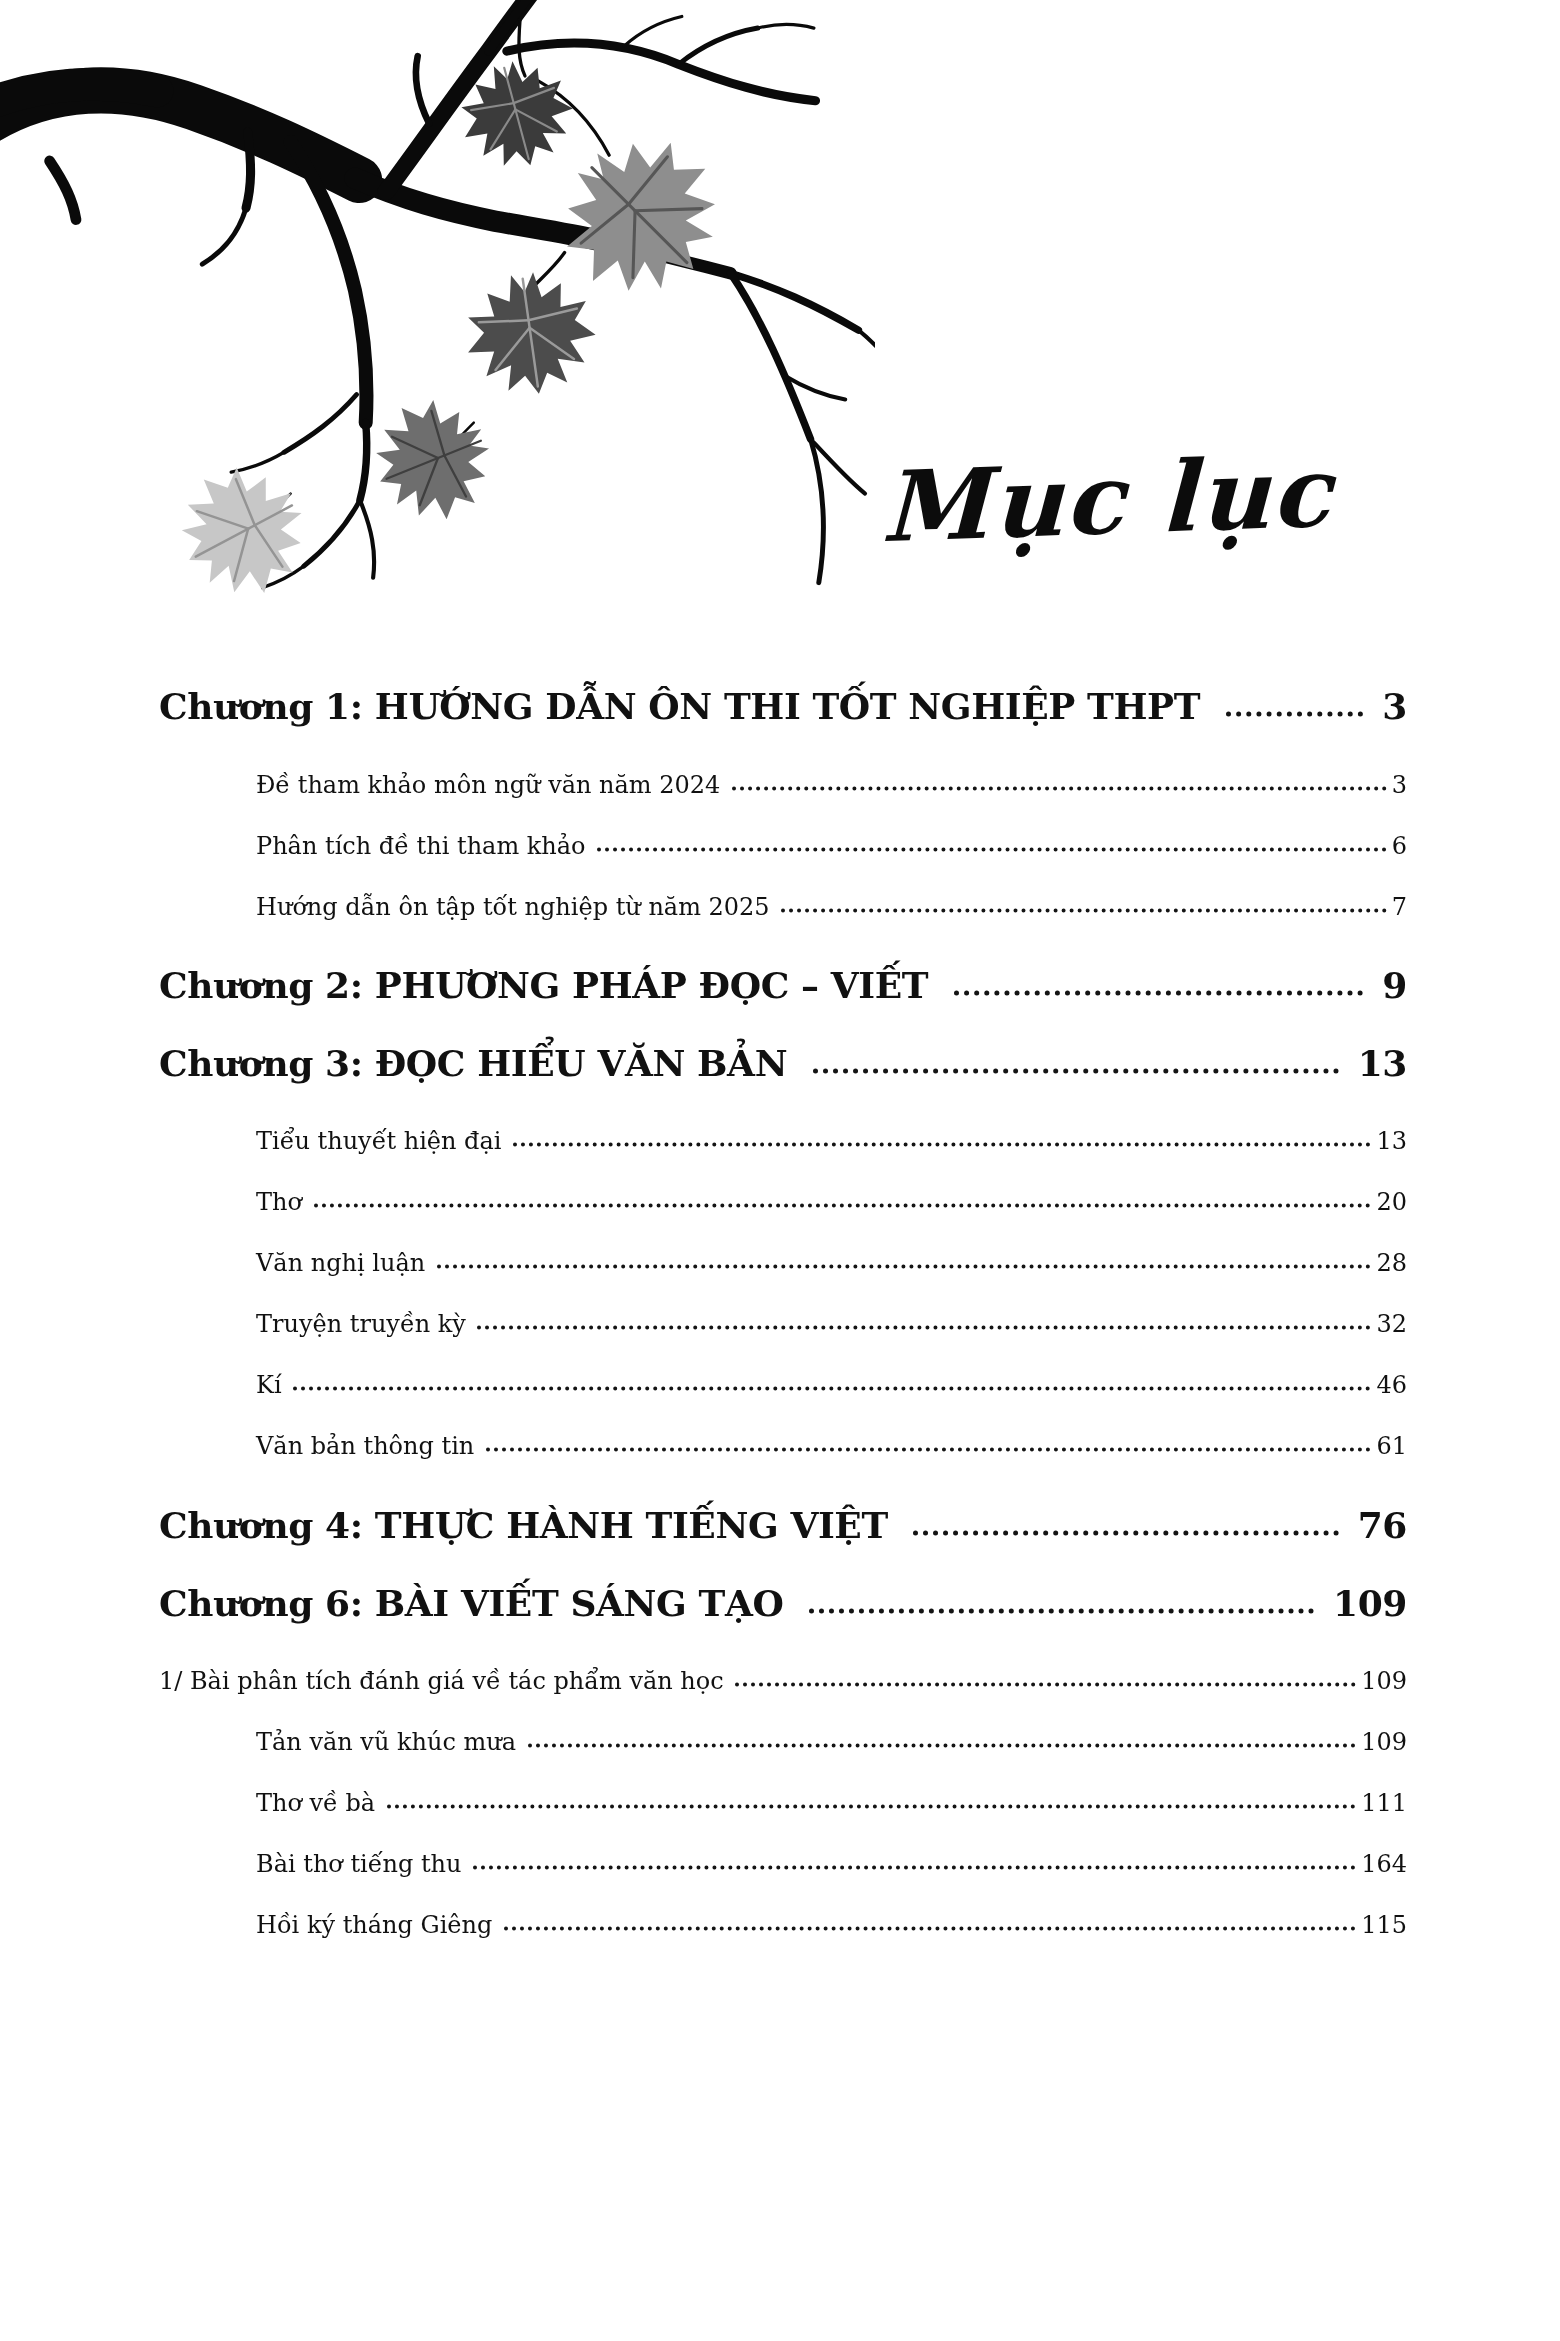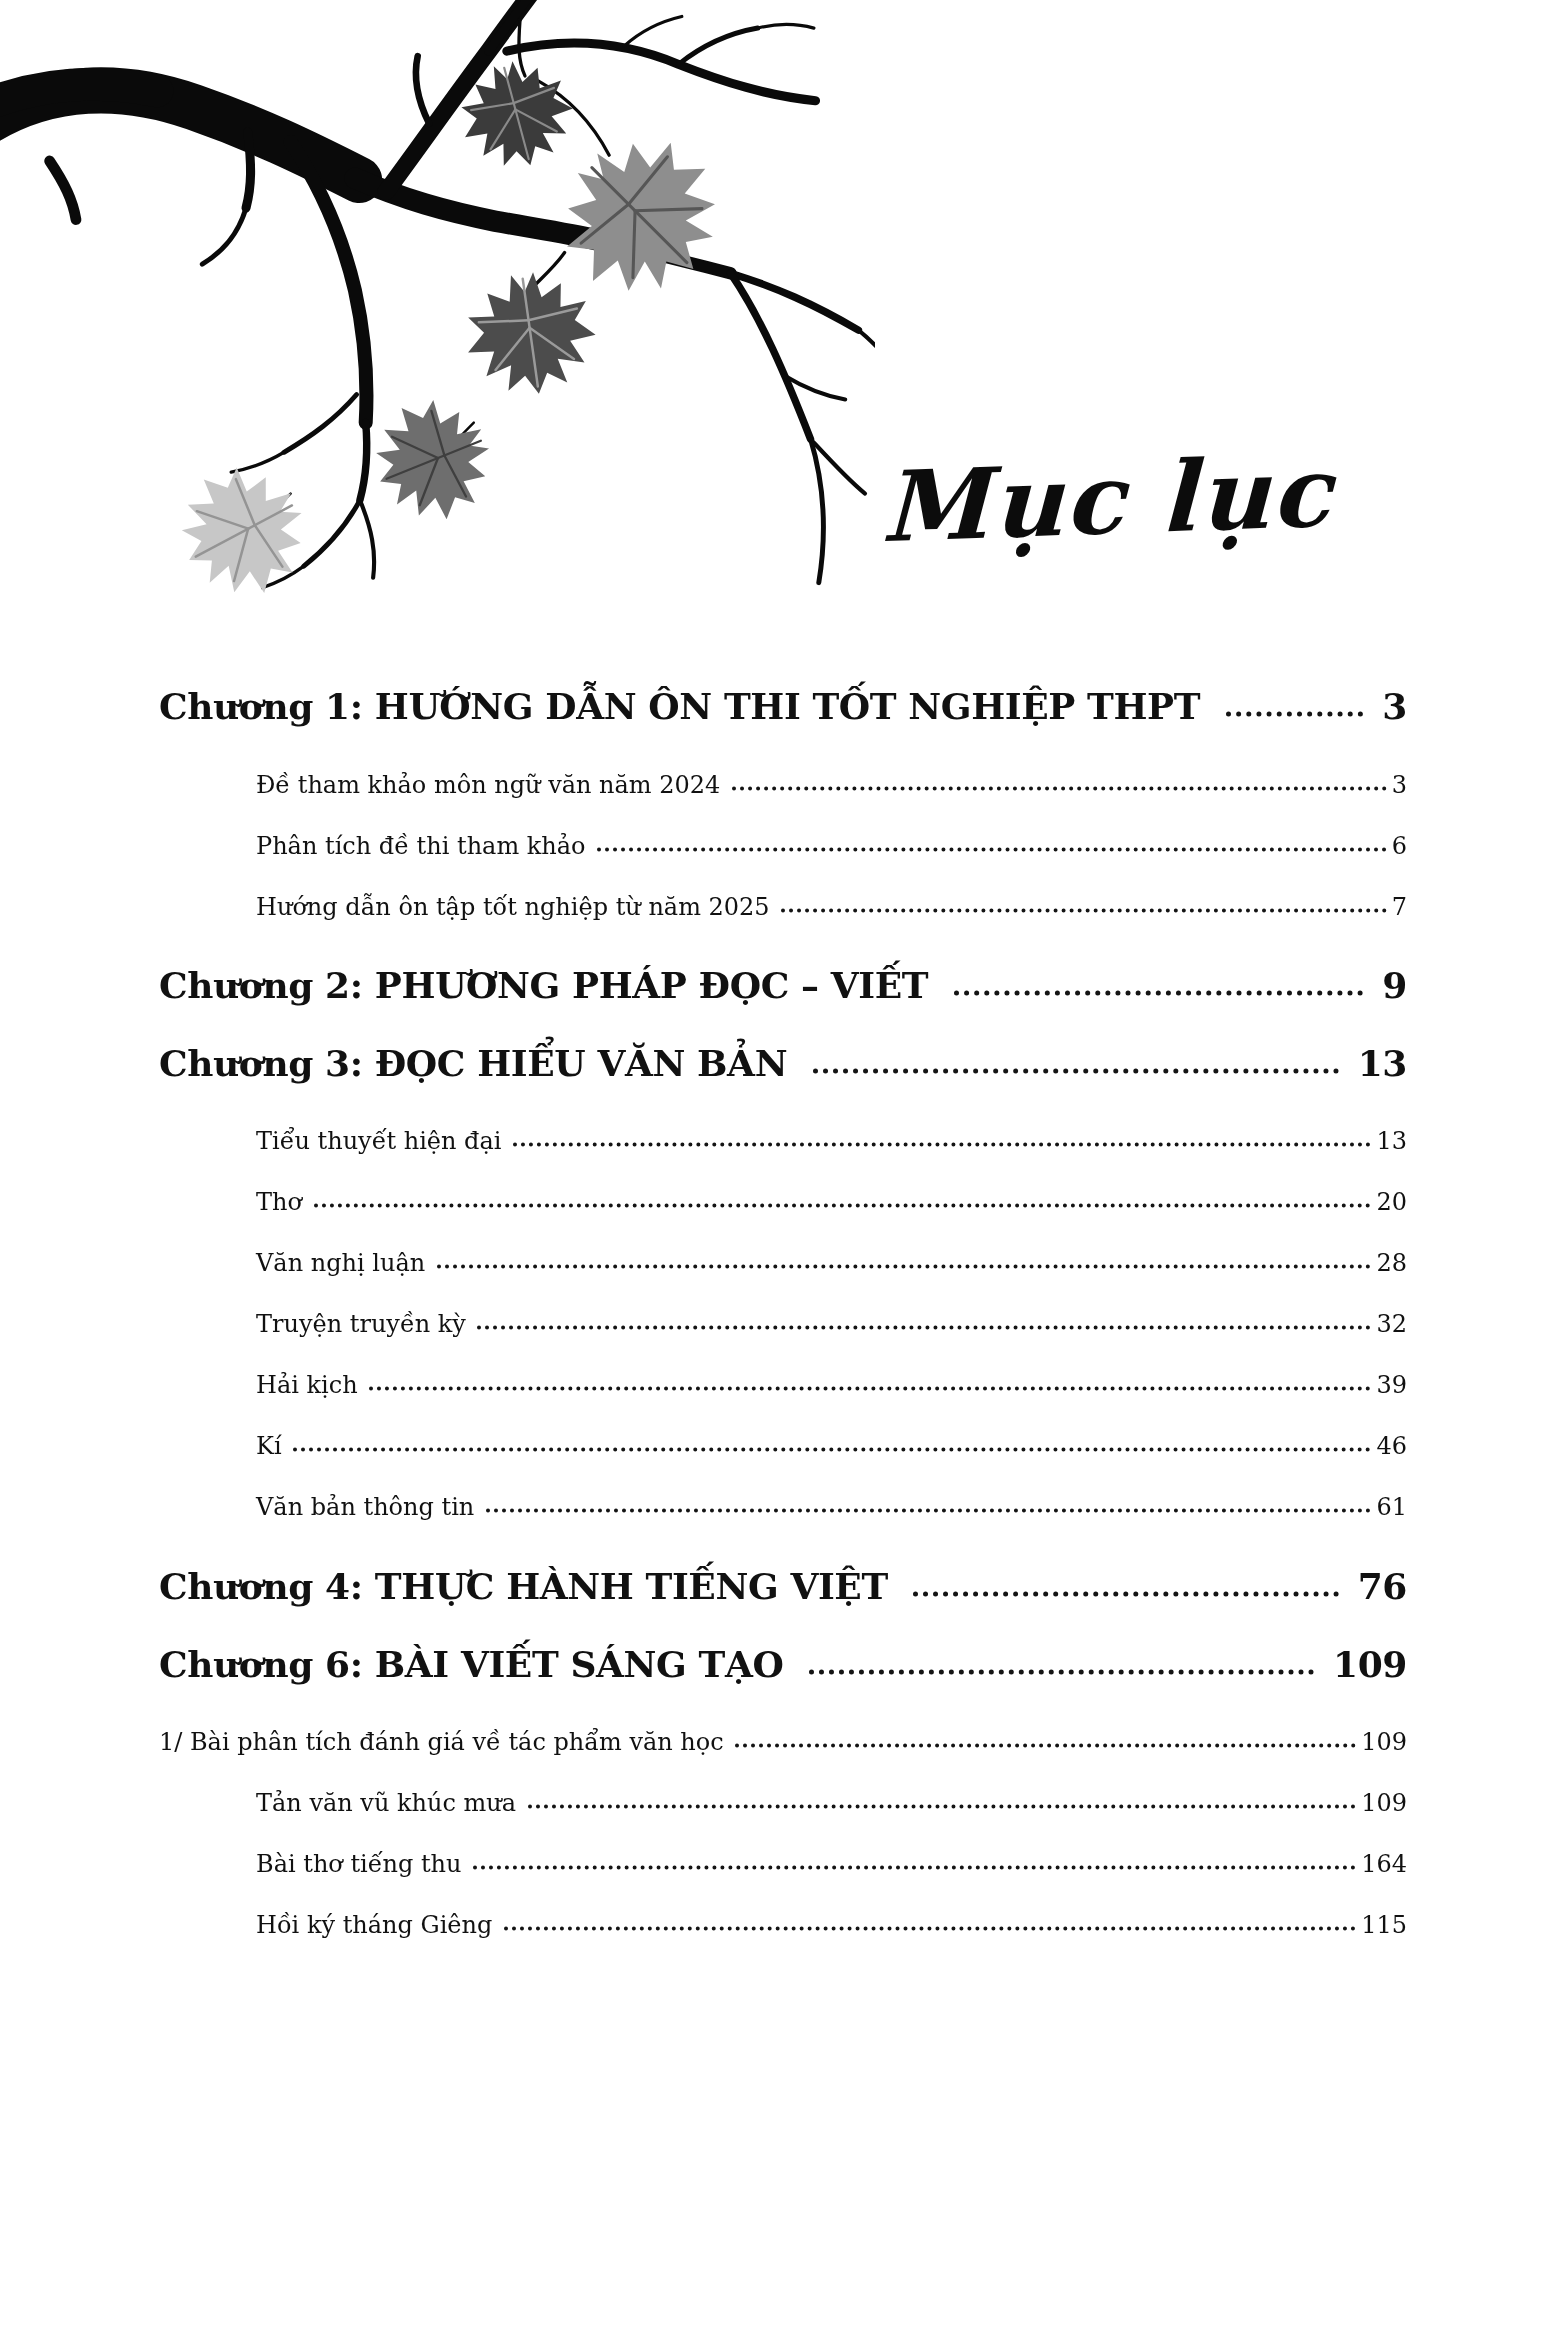--- a/index.html
+++ b/index.html
@@ -197,25 +197,20 @@
       <span class="toc-label">Văn nghị luận</span>
       <span class="toc-dots"></span>
       <span class="toc-page">28</span>
     </div>
       <div class="toc-row sub">
       <span class="toc-label">Truyện truyền kỳ</span>
       <span class="toc-dots"></span>
       <span class="toc-page">32</span>
     </div>
       <div class="toc-row sub">
-      <span class="toc-label">Hải kịch</span>
-      <span class="toc-dots"></span>
-      <span class="toc-page">39</span>
-    </div>
-      <div class="toc-row sub">
       <span class="toc-label">Kí</span>
       <span class="toc-dots"></span>
       <span class="toc-page">46</span>
     </div>
       <div class="toc-row sub">
       <span class="toc-label">Văn bản thông tin</span>
       <span class="toc-dots"></span>
       <span class="toc-page">61</span>
     </div>
       <div class="toc-row chapter">
@@ -232,20 +227,25 @@
       <span class="toc-label">1/ Bài phân tích đánh giá về tác phẩm văn học</span>
       <span class="toc-dots"></span>
       <span class="toc-page">109</span>
     </div>
       <div class="toc-row sub">
       <span class="toc-label">Tản văn vũ khúc mưa</span>
       <span class="toc-dots"></span>
       <span class="toc-page">109</span>
     </div>
       <div class="toc-row sub">
+      <span class="toc-label">Thơ về bà</span>
+      <span class="toc-dots"></span>
+      <span class="toc-page">111</span>
+    </div>
+      <div class="toc-row sub">
       <span class="toc-label">Bài thơ tiếng thu</span>
       <span class="toc-dots"></span>
       <span class="toc-page">164</span>
     </div>
       <div class="toc-row sub">
       <span class="toc-label">Hồi ký tháng Giêng</span>
       <span class="toc-dots"></span>
       <span class="toc-page">115</span>
     </div>
     </div>

